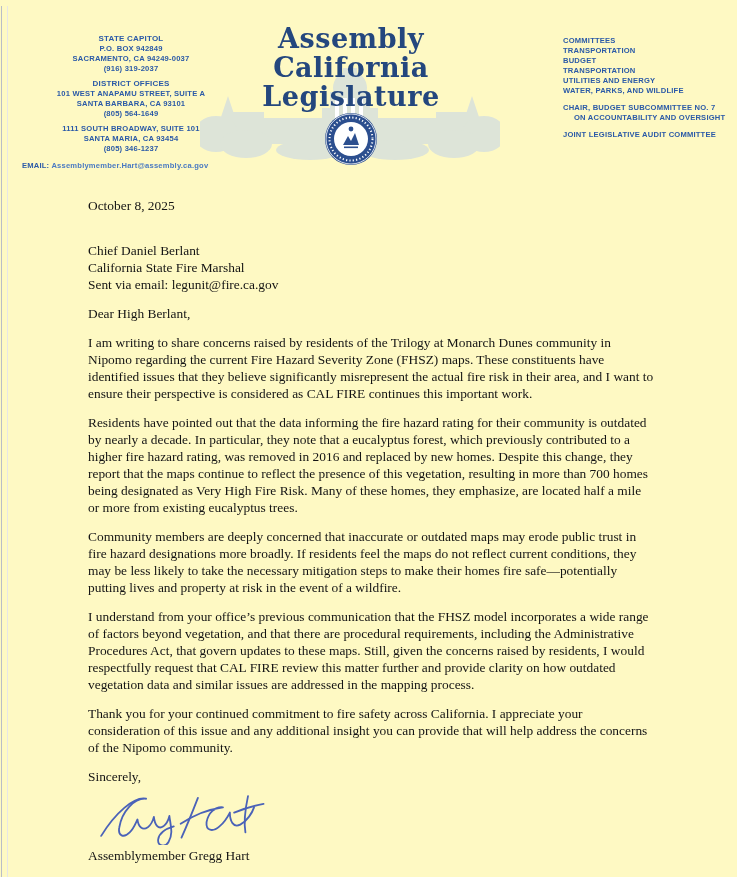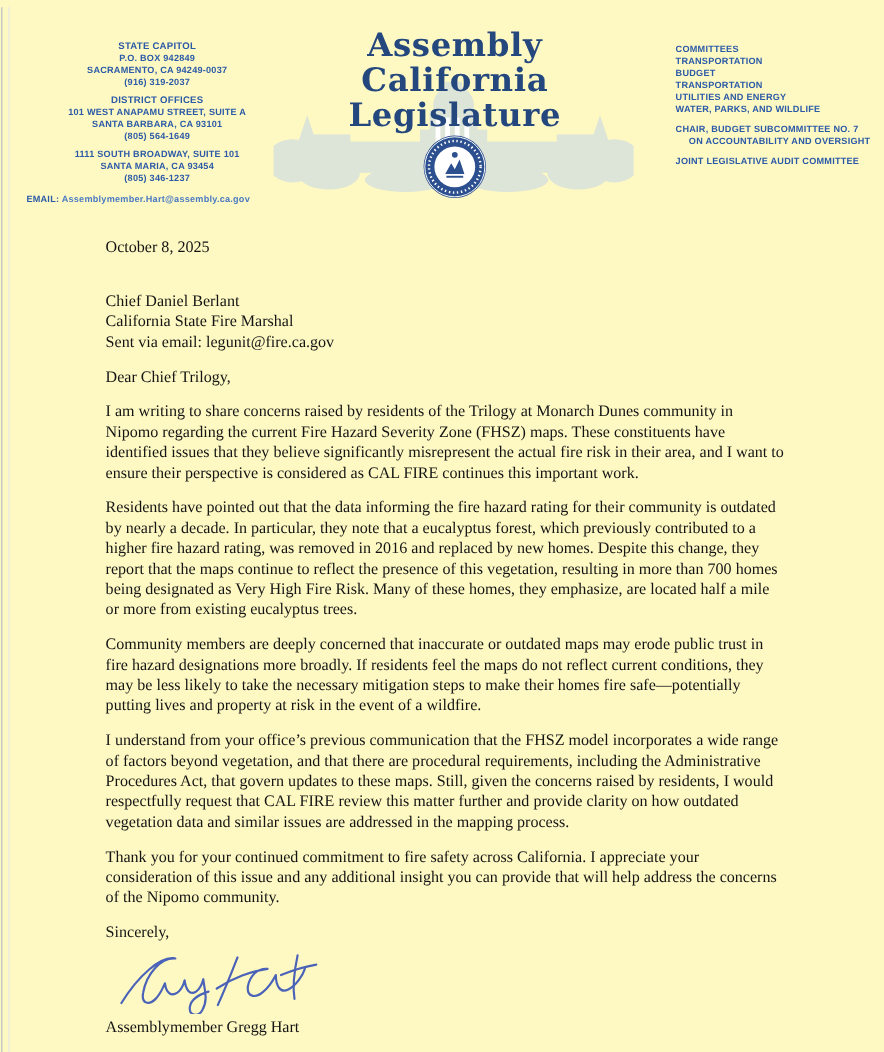--- a/index.html
+++ b/index.html
@@ -25,21 +25,21 @@
   .lh-email .addr{font-weight:bold;color:#4a7ac2;text-align:right;}
 
   .lh-right{
     position:absolute;left:527px;top:36px;width:200px;
     color:#2b5aa7;font-size:7.6px;line-height:10px;font-weight:bold;letter-spacing:.2px;margin-left:36px;
   }
   .lh-right .blk{margin-bottom:7px;}
   .lh-right .indent{padding-left:11px;}
 
   .masthead{
-    position:absolute;left:242px;top:24px;width:274px;height:150px;
+    position:absolute;left:214px;top:24px;width:274px;height:150px;
     text-align:center;
   }
   .watermark{position:absolute;left:-14px;top:44px;width:300px;height:104px;}
   .mh-line{
     position:relative;
     font-family:"DejaVu Serif",serif;font-weight:bold;
     color:#24477e;font-size:27px;line-height:29px;letter-spacing:.5px;
   }
   .mh-seal{position:relative;margin:1px auto 0;width:54px;height:54px;display:block;}
   .mh-name{
@@ -155,21 +155,21 @@
 
   <div class="letter">
     <p class="date">October 8, 2025</p>
 
     <div class="recipient">
       <div>Chief Daniel Berlant</div>
       <div>California State Fire Marshal</div>
       <div>Sent via email: legunit@fire.ca.gov</div>
     </div>
 
-    <p>Dear Chief Trilogy,</p>
+    <p>Dear High Berlant,</p>
 
     <p>I am writing to share concerns raised by residents of the Trilogy at Monarch Dunes community in Nipomo regarding the current Fire Hazard Severity Zone (FHSZ) maps. These constituents have identified issues that they believe significantly misrepresent the actual fire risk in their area, and I want to ensure their perspective is considered as CAL FIRE continues this important work.</p>
     <p>Residents have pointed out that the data informing the fire hazard rating for their community is outdated by nearly a decade. In particular, they note that a eucalyptus forest, which previously contributed to a higher fire hazard rating, was removed in 2016 and replaced by new homes. Despite this change, they report that the maps continue to reflect the presence of this vegetation, resulting in more than 700 homes being designated as Very High Fire Risk. Many of these homes, they emphasize, are located half a mile or more from existing eucalyptus trees.</p>
     <p>Community members are deeply concerned that inaccurate or outdated maps may erode public trust in fire hazard designations more broadly. If residents feel the maps do not reflect current conditions, they may be less likely to take the necessary mitigation steps to make their homes fire safe—potentially putting lives and property at risk in the event of a wildfire.</p>
     <p>I understand from your office’s previous communication that the FHSZ model incorporates a wide range of factors beyond vegetation, and that there are procedural requirements, including the Administrative Procedures Act, that govern updates to these maps. Still, given the concerns raised by residents, I would respectfully request that CAL FIRE review this matter further and provide clarity on how outdated vegetation data and similar issues are addressed in the mapping process.</p>
     <p>Thank you for your continued commitment to fire safety across California. I appreciate your consideration of this issue and any additional insight you can provide that will help address the concerns of the Nipomo community.</p>
 
     <p style="margin-bottom:2px">Sincerely,</p>
 
     <svg class="signature" viewBox="0 0 220 66" aria-hidden="true">

